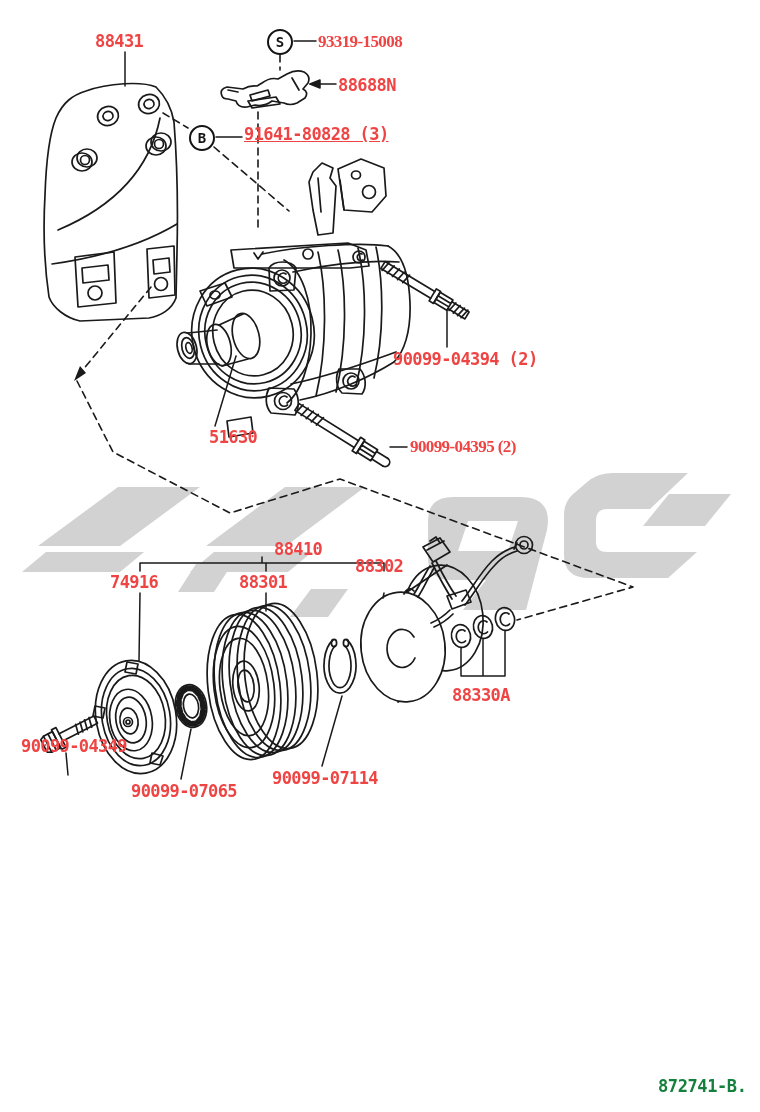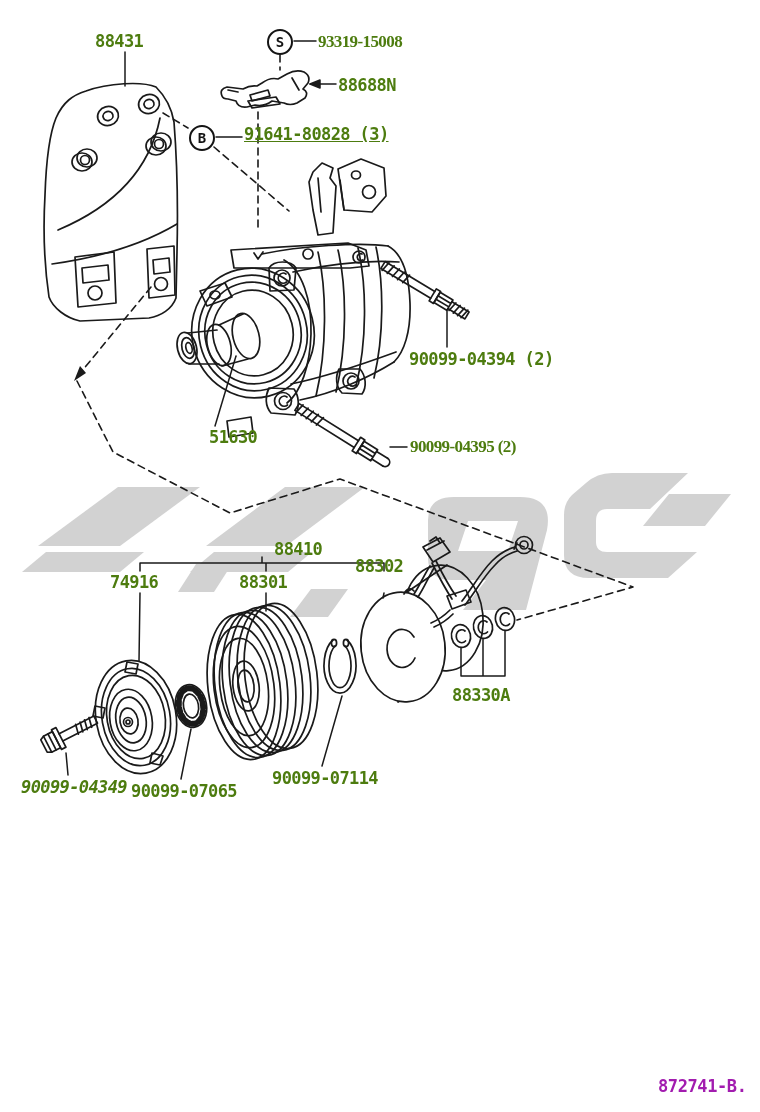--- a/index.html
+++ b/index.html
@@ -6,38 +6,38 @@
   #canvas {
     position:relative; width:760px; height:1112px;
     background:#ffffff; overflow:hidden;
     font-family:"DejaVu Sans Mono", monospace;
   }
   #canvas svg { position:absolute; left:0; top:0; }
   .lbl {
     position:absolute;
     font:bold 17px "DejaVu Sans Mono", monospace;
     letter-spacing:-0.6px;
-    color:#4d7c0f;
+    color:#ef4444;
     white-space:nowrap;
   }
   .sym {
     position:absolute;
     width:22px; height:22px;
     border:2.3px solid #141414;
     border-radius:50%;
     font:bold 14px/22px "DejaVu Sans Mono", monospace;
     text-align:center;
     color:#141414;
     background:transparent;
   }
   .figcode {
     position:absolute;
     font:bold 17px "DejaVu Sans Mono", monospace;
     letter-spacing:-0.4px;
-    color:#a21caf;
+    color:#15803d;
     white-space:nowrap;
   }
 </style>
 </head>
 <body>
 
 <div id="canvas">
 
 <svg width="760" height="1112" viewBox="0 0 760 1112">
 
@@ -275,27 +275,27 @@
   </g>
 </svg>
 
   <div class="sym" style="left:267px; top:29px;">S</div>
   <div class="sym" style="left:189px; top:125px;">B</div>
 
   <span class="lbl" style="left:95px; top:31px;">88431</span>
   <span class="lbl" style="left:318px; top:32px;font-family:Liberation Serif, serif;">93319-15008</span>
   <span class="lbl" style="left:338px; top:75px;">88688N</span>
   <span class="lbl" style="left:244px; top:124px;text-decoration:underline;">91641-80828 (3)</span>
-  <span class="lbl" style="left:393px; top:349px;margin-left:16px;">90099-04394 (2)</span>
+  <span class="lbl" style="left:393px; top:349px;">90099-04394 (2)</span>
   <span class="lbl" style="left:209px; top:427px;">51630</span>
   <span class="lbl" style="left:410px; top:437px;font-family:Liberation Serif, serif;">90099-04395 (2)</span>
   <span class="lbl" style="left:230px; top:539px;margin-left:44px;">88410</span>
   <span class="lbl" style="left:110px; top:572px;">74916</span>
   <span class="lbl" style="left:239px; top:572px;">88301</span>
   <span class="lbl" style="left:355px; top:556px;">88302</span>
   <span class="lbl" style="left:452px; top:685px;">88330A</span>
   <span class="lbl" style="left:272px; top:768px;">90099-07114</span>
-  <span class="lbl" style="left:21px; top:777px;font-style:italic;">90099-04349</span>
+  <span class="lbl" style="left:21px; top:736px;">90099-04349</span>
   <span class="lbl" style="left:131px; top:781px;">90099-07065</span>
 
   <span class="figcode" style="left:658px; top:1076px;">872741-B.</span>
 
 </div>
 
 </body></html>

